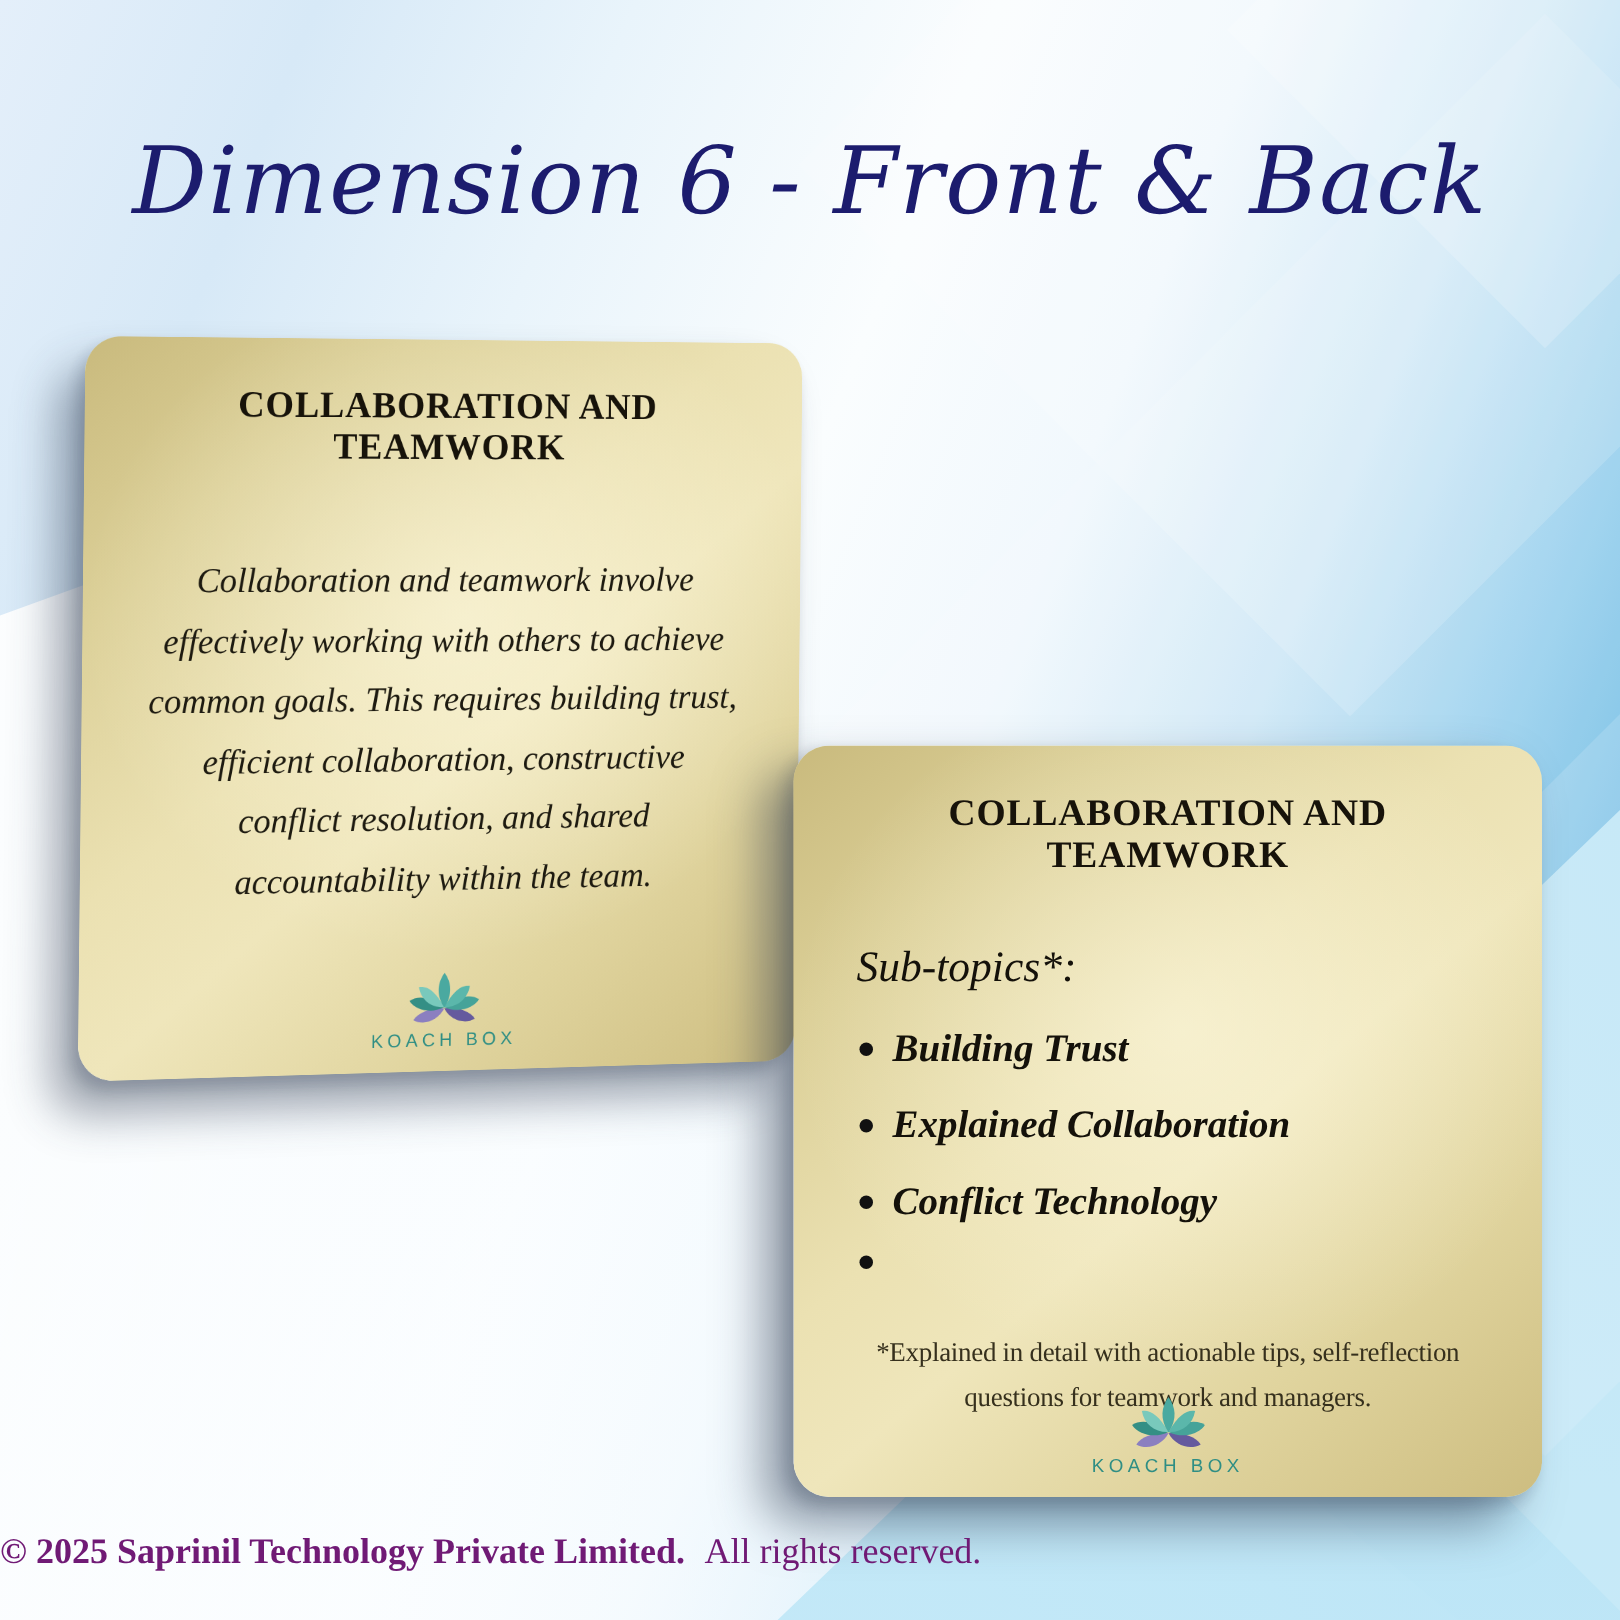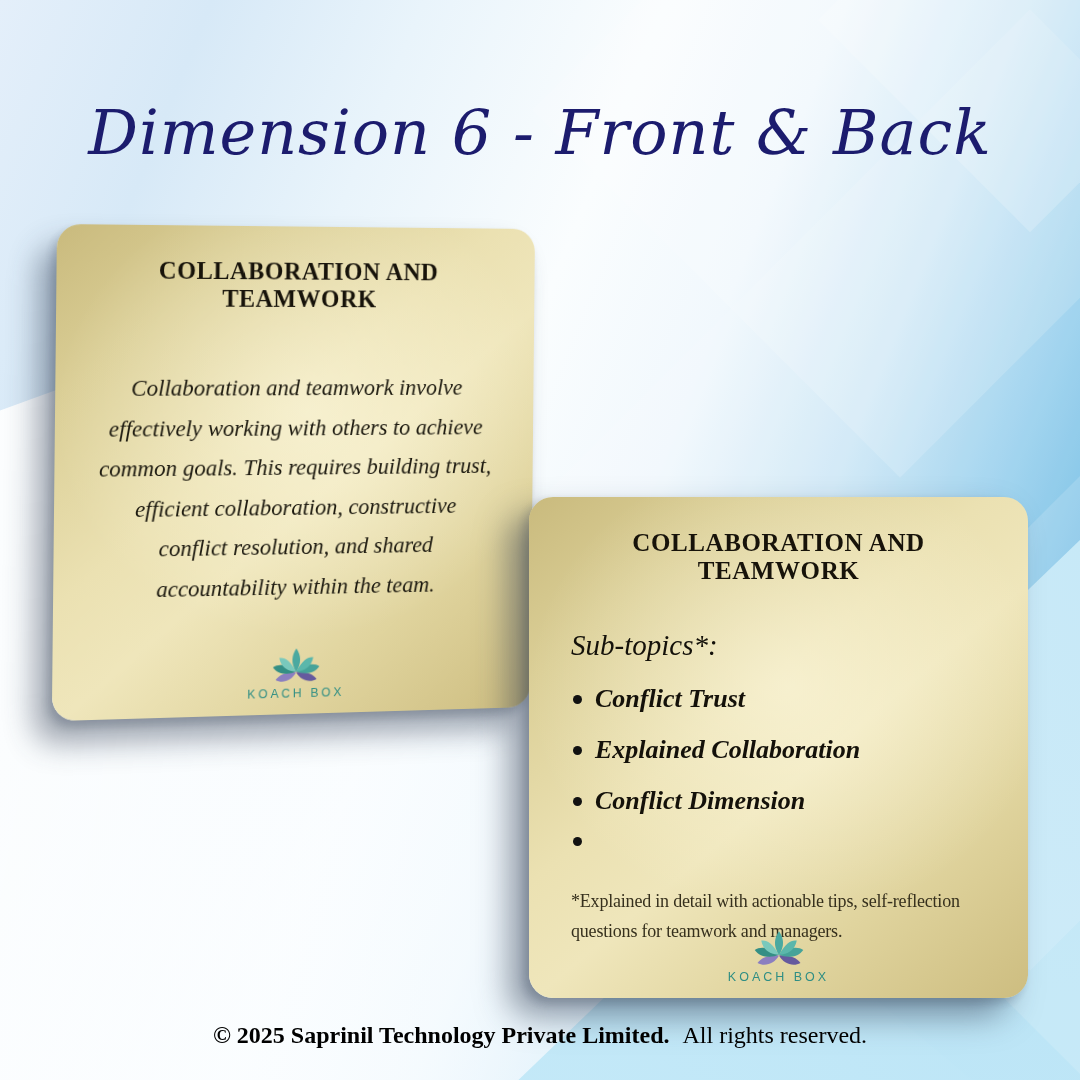--- a/index.html
+++ b/index.html
@@ -29,21 +29,21 @@
     background:linear-gradient(160deg, rgba(170,222,243,0.9), rgba(196,233,248,0.95));
   }
   .facet{transform:rotate(45deg);}
   .f1{width:520px;height:520px;left:640px;top:-150px;background:rgba(255,255,255,0.16);}
   .f2{width:680px;height:680px;left:690px;top:150px;background:rgba(255,255,255,0.12);}
   .f3{width:430px;height:430px;left:870px;top:560px;background:rgba(255,255,255,0.15);}
   .f4{width:300px;height:300px;left:880px;top:-130px;background:rgba(255,255,255,0.20);}
 
   
   .title{
-    position:absolute;left:0;right:0;top:84px;margin:12px;
+    position:absolute;left:0;right:0;top:84px;margin:0;
     text-align:center;
     font-family:"DejaVu Serif",serif;font-style:italic;font-weight:500;
     font-size:62px;letter-spacing:1px;color:#1c1c6e;z-index:2;
   }
 
   
   .card{
     position:absolute;border-radius:24px;box-sizing:border-box;
     background:
       radial-gradient(90% 80% at 52% 38%, rgba(255,251,228,0.55) 0%, rgba(255,251,228,0) 58%),
@@ -76,40 +76,40 @@
   }
   .bullet-list{list-style:none;margin:22px 0 0 0;padding:0;}
   .bullet-list li{
     display:flex;align-items:center;margin-bottom:21px;
     font-size:26px;font-weight:700;font-style:italic;color:#14110a;
   }
   .bullet-dot{
     width:9px;height:9px;border-radius:50%;background:#111;
     margin:0 13px 0 2px;flex:0 0 auto;
   }
-  .footnote{margin-top:40px;}
+  .footnote{margin-top:40px;text-align:center;}
   .footnote div{
     font-size:18px;line-height:30px;letter-spacing:-0.2px;
     color:#36301d;white-space:nowrap;
   }
 
   
   .logo{
     position:absolute;left:0;right:0;bottom:14px;
     display:flex;flex-direction:column;align-items:center;gap:1px;
   }
   .logo-text{
     font-family:"Liberation Sans",sans-serif;
     font-size:12.5px;letter-spacing:3px;color:#2f8e84;
   }
 
   
   .copyright{
     position:absolute;left:0;right:0;top:1022px;z-index:5;
-    text-align:center;font-size:24px;color:#000000;
+    text-align:left;font-size:24px;color:#701a75;
   }
   .copyright .b{font-weight:700;}
   .copyright .r{margin-left:7px;font-weight:400;}
 </style>
 </head>
 <body>
 
 <div class="canvas">
 
   <div class="bg">
@@ -147,29 +147,29 @@
       <div class="logo-text">KOACH BOX</div>
     </div>
   </section>
 
   <section class="card back">
     <h2>COLLABORATION AND TEAMWORK</h2>
     <div class="subtopics">Sub-topics*:</div>
     <ul class="bullet-list">
       <li>
         <span class="bullet-dot"></span>
-        <span>Conflict Trust</span>
+        <span>Building Trust</span>
       </li>
       <li>
         <span class="bullet-dot"></span>
         <span>Explained Collaboration</span>
       </li>
       <li>
         <span class="bullet-dot"></span>
-        <span>Conflict Dimension</span>
+        <span>Conflict Technology</span>
       </li>
       <li>
         <span class="bullet-dot"></span>
       </li>
     </ul>
     <div class="footnote">
       <div>*Explained in detail with actionable tips, self-reflection</div>
       <div>questions for teamwork and managers.</div>
     </div>
     <div class="logo">

